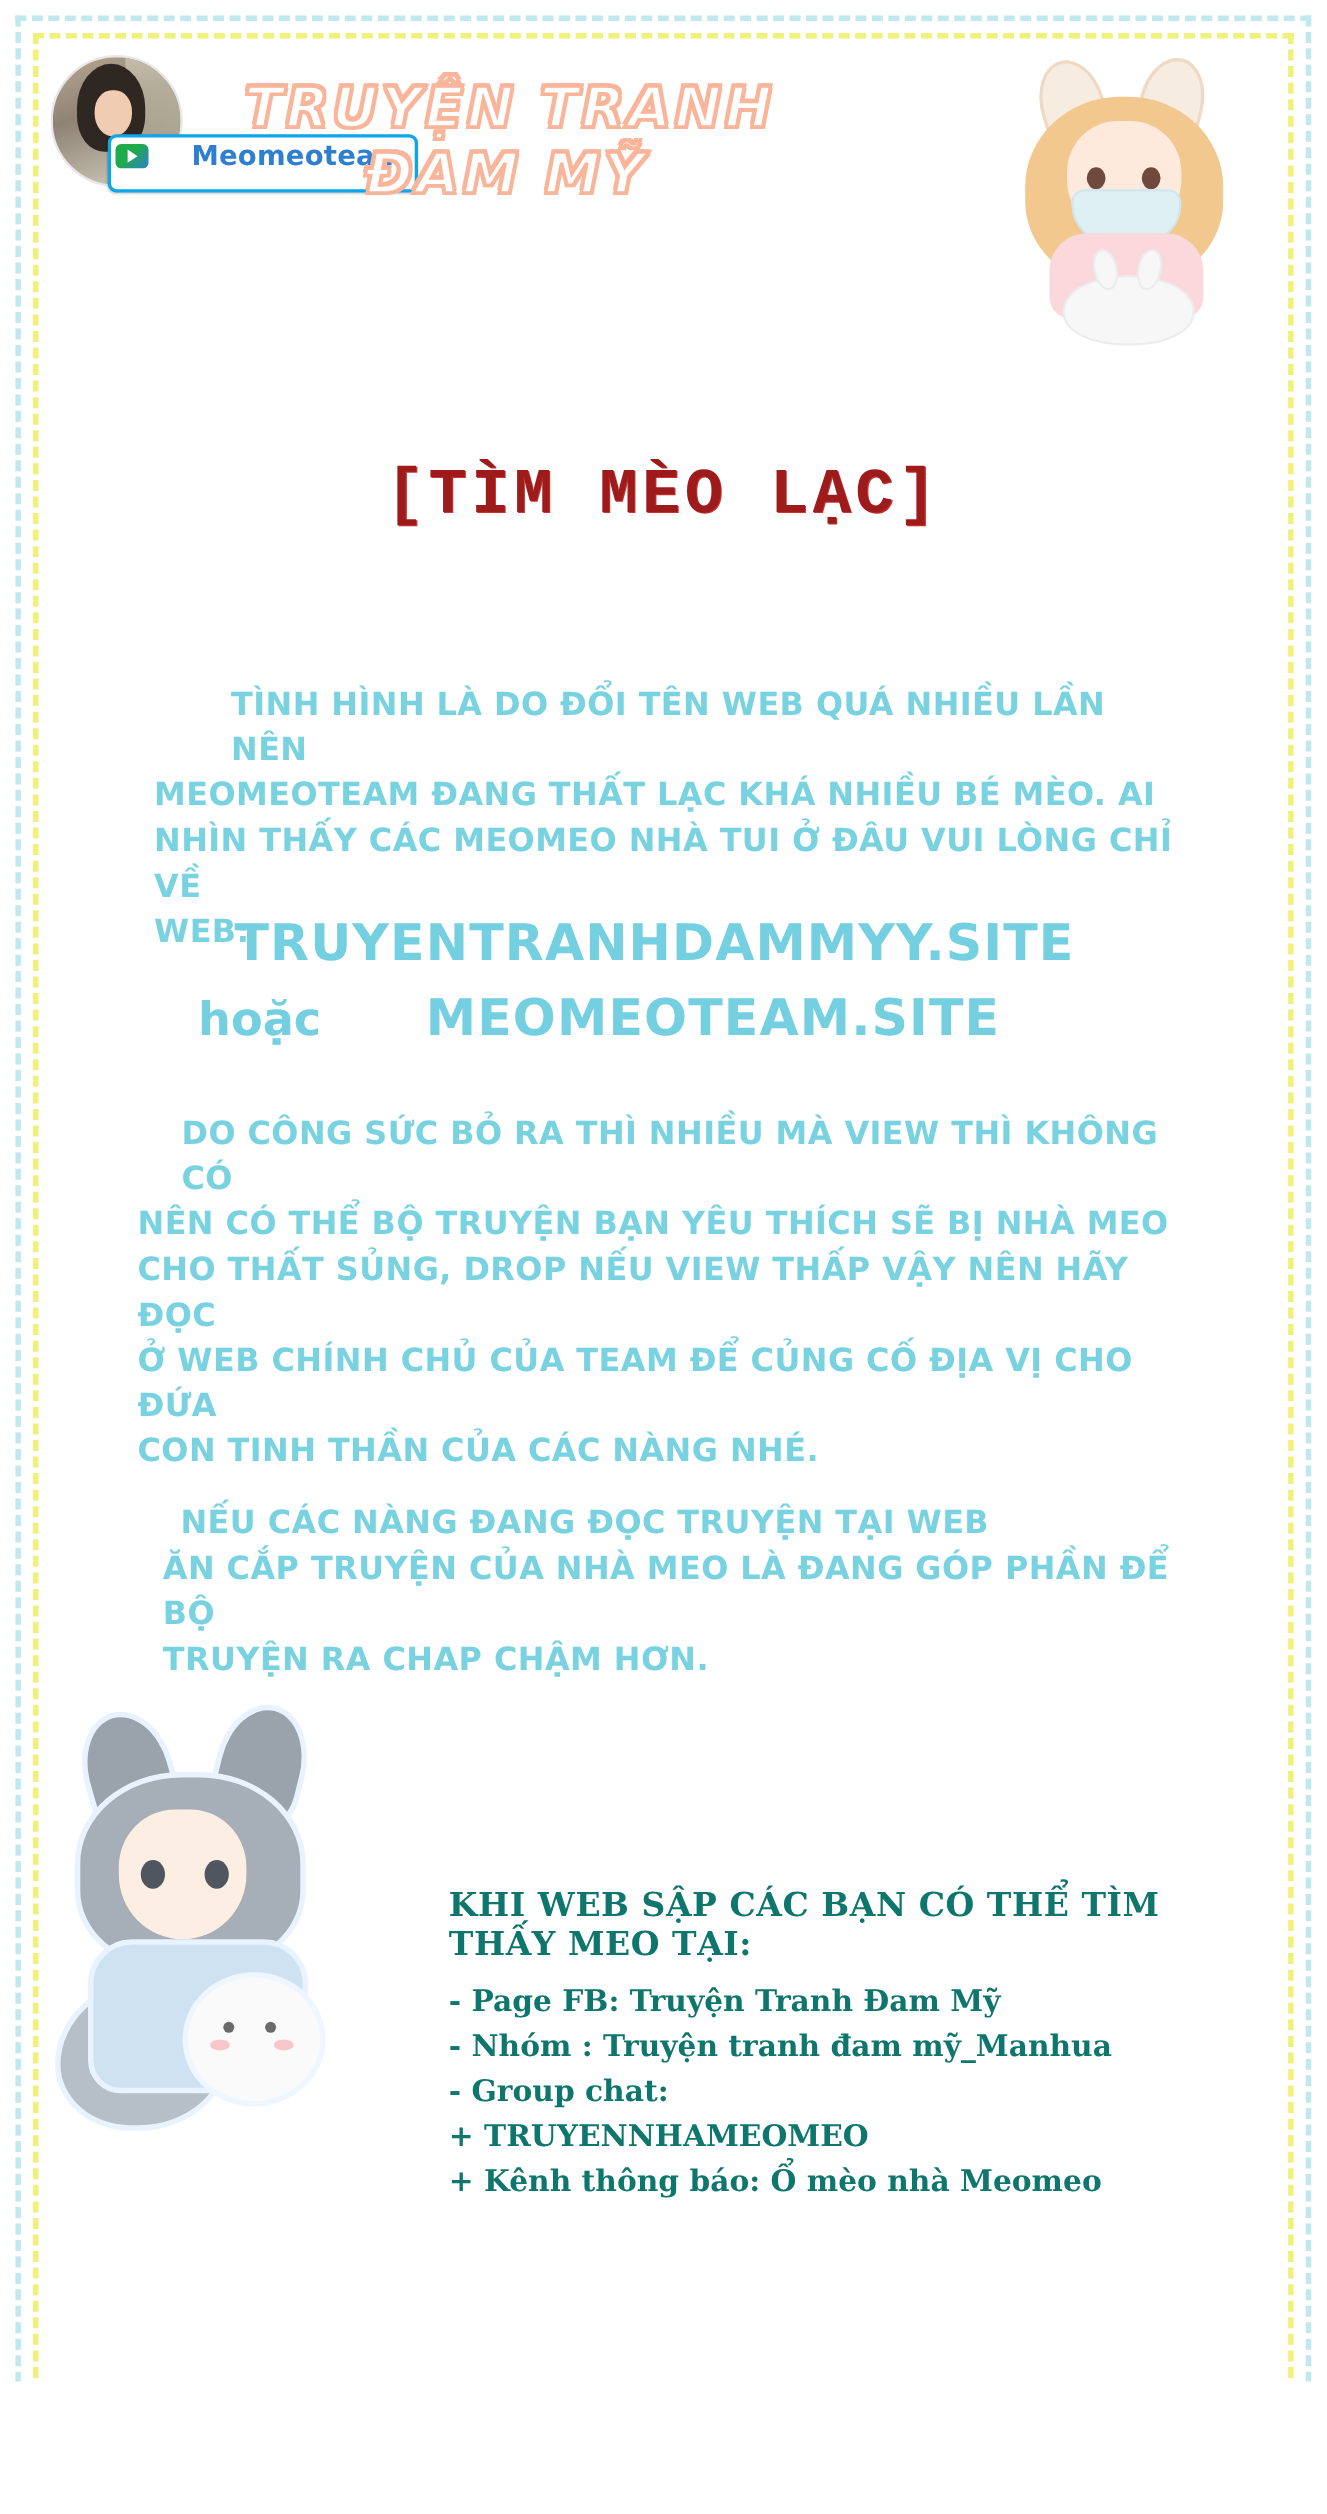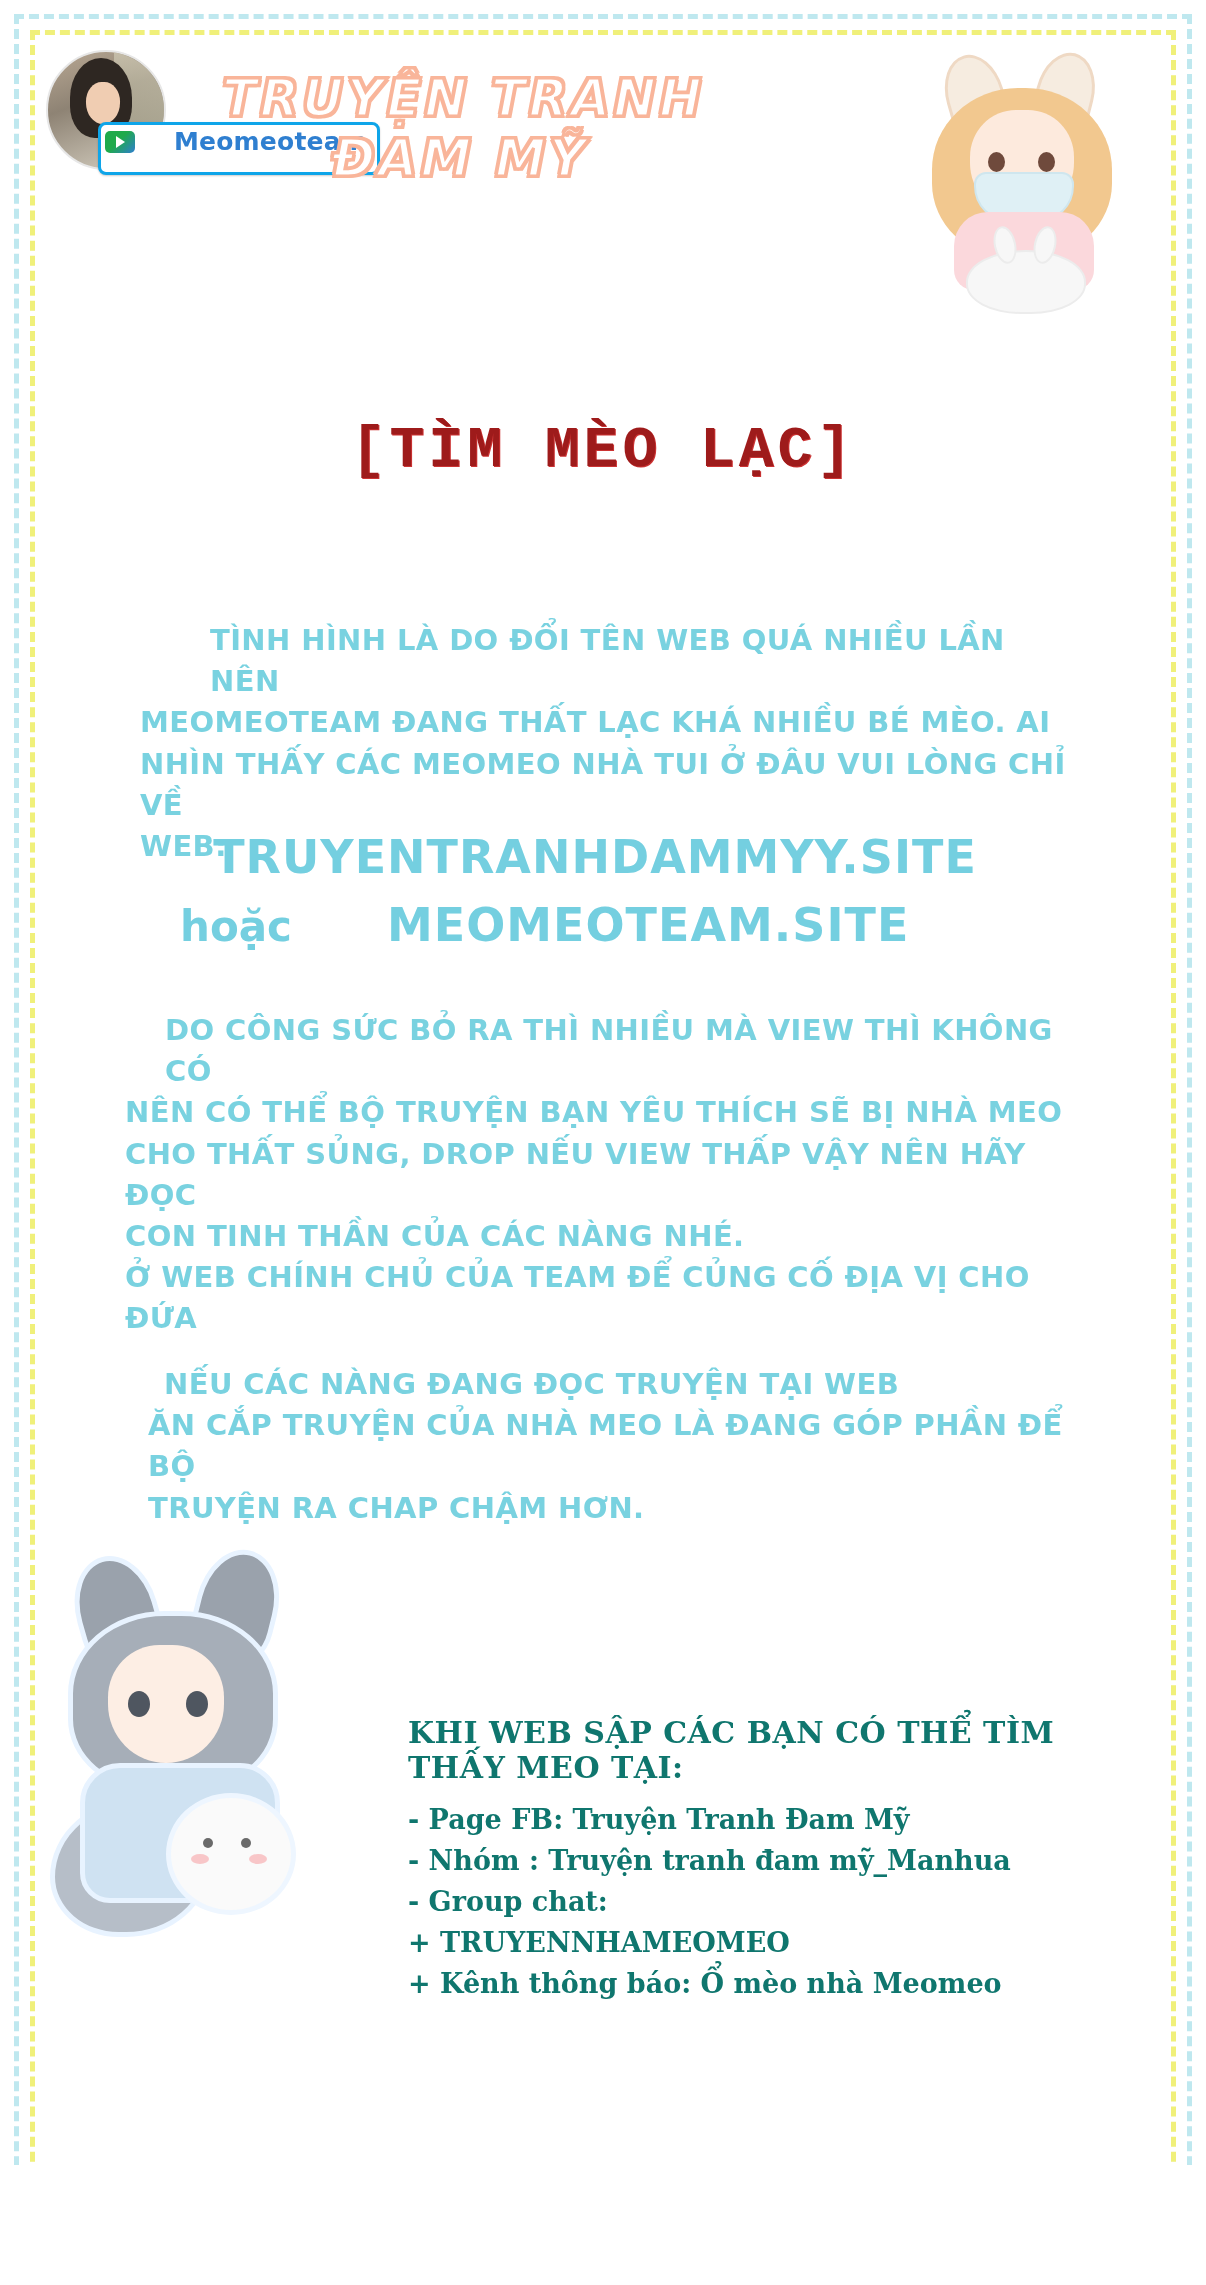--- a/index.html
+++ b/index.html
@@ -525,22 +525,22 @@
     <div class="web-alt-row">
       <span class="or">hoặc</span>
       <span class="alt">MEOMEOTEAM.SITE</span>
     </div>
   </div>
 
   <div class="para para-2">
     <div class="l1">DO CÔNG SỨC BỎ RA THÌ NHIỀU MÀ VIEW THÌ KHÔNG CÓ</div>
     <div>NÊN CÓ THỂ BỘ TRUYỆN BẠN YÊU THÍCH SẼ BỊ NHÀ MEO</div>
     <div>CHO THẤT SỦNG, DROP NẾU VIEW THẤP VẬY NÊN HÃY ĐỌC</div>
+    <div>Ở WEB CHÍNH CHỦ CỦA TEAM ĐỂ CỦNG CỐ ĐỊA VỊ CHO ĐỨA</div>
     <div>CON TINH THẦN CỦA CÁC NÀNG NHÉ.</div>
-    <div>Ở WEB CHÍNH CHỦ CỦA TEAM ĐỂ CỦNG CỐ ĐỊA VỊ CHO ĐỨA</div>
   </div>
 
   <div class="para para-3">
     <div class="l1">NẾU CÁC NÀNG ĐANG ĐỌC TRUYỆN TẠI WEB</div>
     <div>ĂN CẮP TRUYỆN CỦA NHÀ MEO LÀ ĐANG GÓP PHẦN ĐỂ BỘ</div>
     <div>TRUYỆN RA CHAP CHẬM HƠN.</div>
   </div>
 
   <div class="wolf">
     <div class="ear l"></div>

